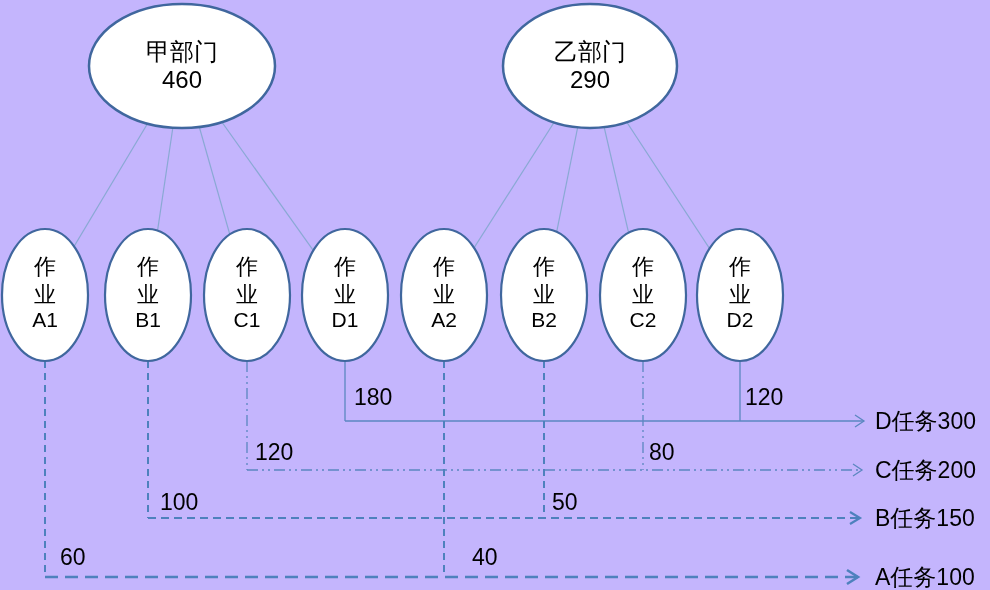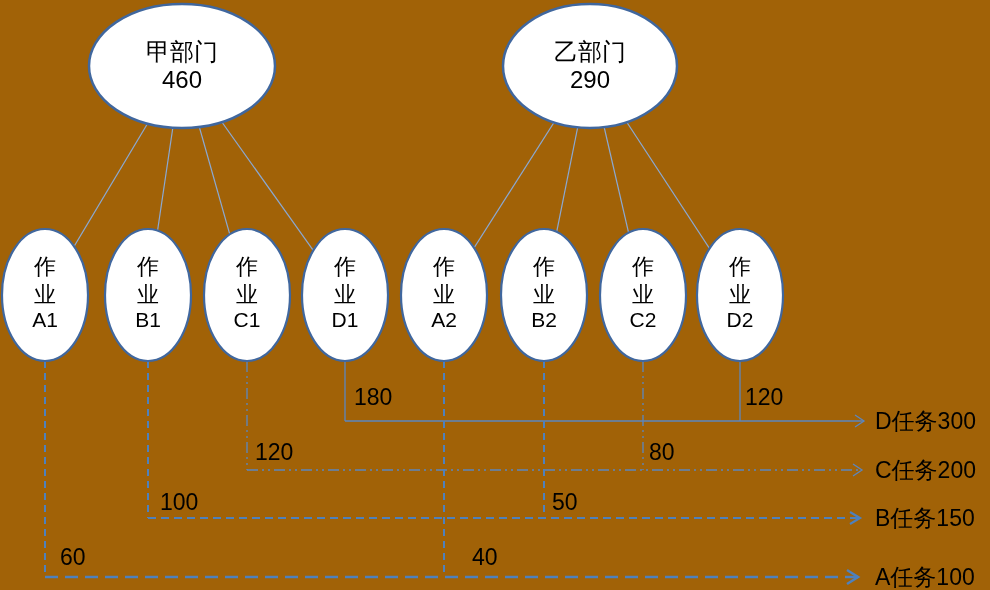--- a/index.html
+++ b/index.html
@@ -1,16 +1,16 @@
 <!DOCTYPE html>
 <html><head>
 <meta charset="utf-8">
 <style>
   html, body { margin: 0; padding: 0; background: #ffffff; }
-  .stage { position: relative; width: 990px; height: 590px; background: #a16207; }
+  .stage { position: relative; width: 990px; height: 590px; background: #c4b5fd; }
   svg { display: block; }
   text {
     fill: #000000;
     font-family: "Liberation Sans", sans-serif;
   }
   .dept-text   { font-size: 24px; }
   .act-text    { font-size: 22px; }
   .act-code    { font-size: 21px; }
   .num-text    { font-size: 23px; }
   .task-text   { font-size: 23px; }

